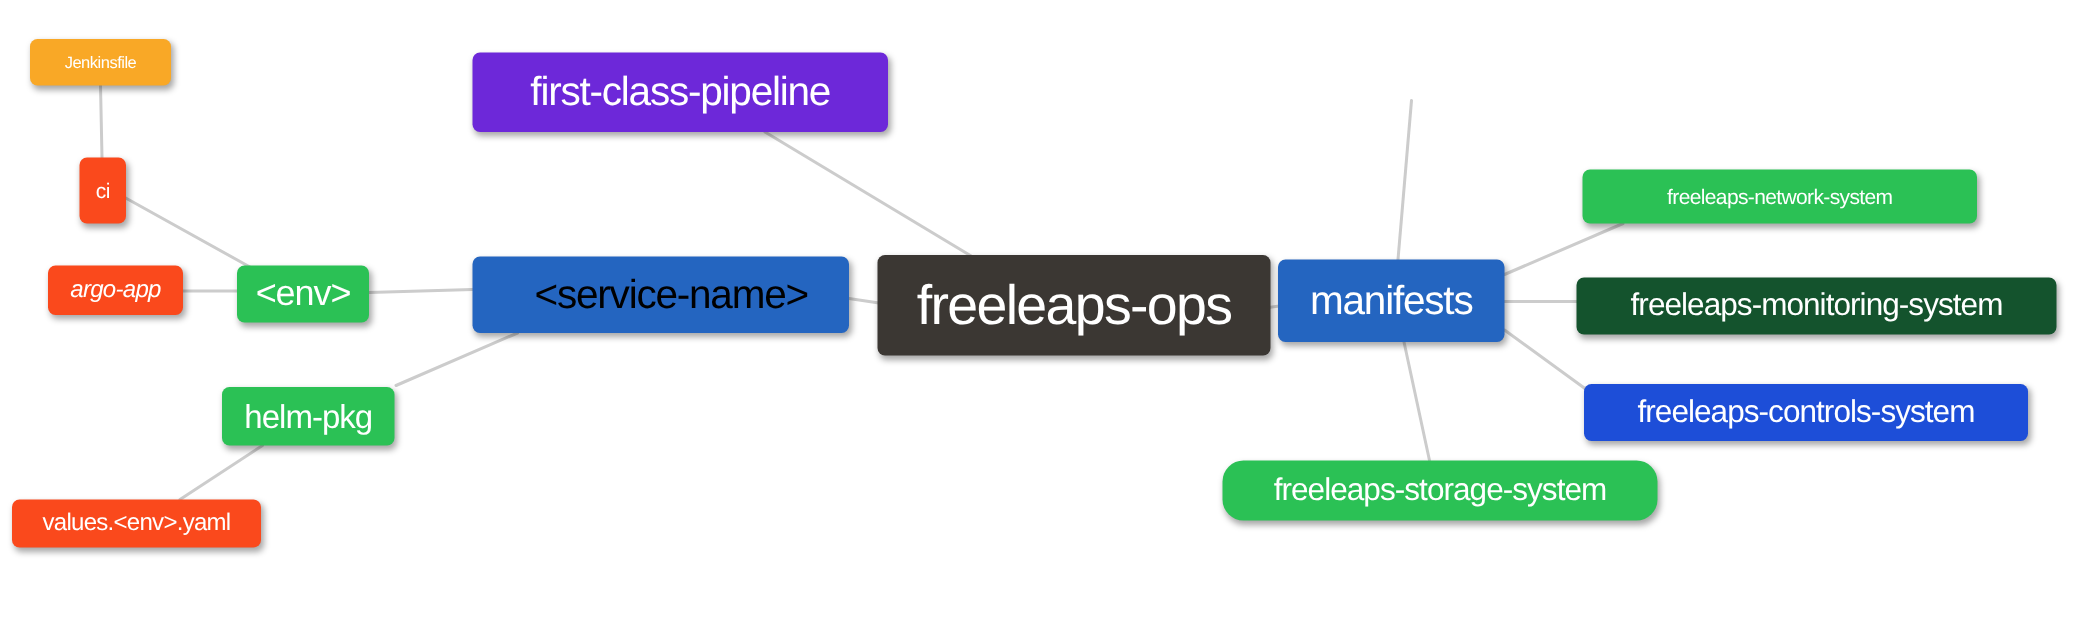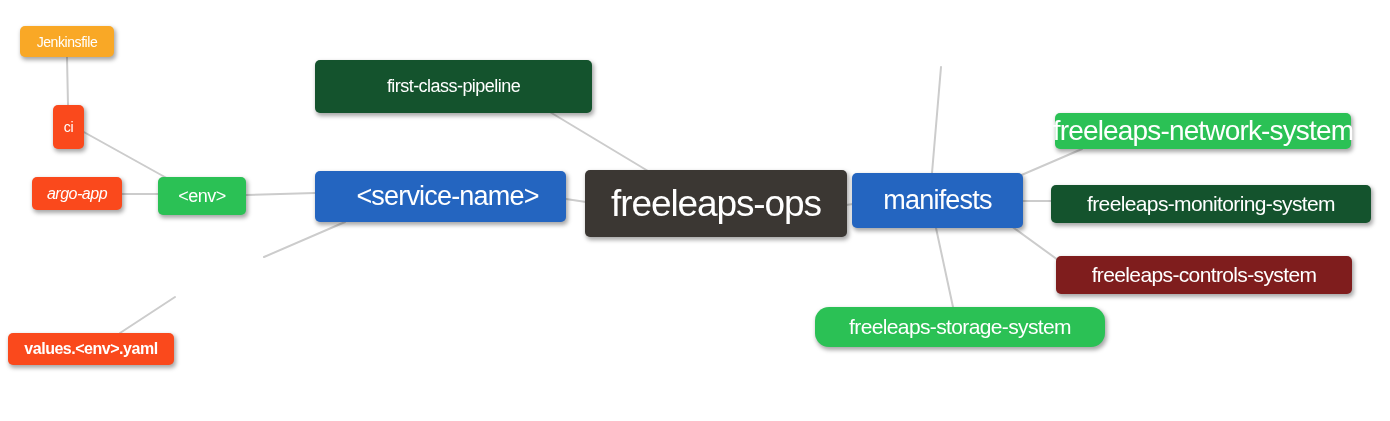--- a/index.html
+++ b/index.html
@@ -65,27 +65,28 @@
       <line x1="510" y1="88" x2="648" y2="171" stroke="#cccccc"></line>
       <line x1="566" y1="199" x2="586" y2="202" stroke="#cccccc"></line>
       <line x1="846" y1="205" x2="853" y2="204" stroke="#cccccc"></line>
       <line x1="932" y1="173" x2="941" y2="67" stroke="#cccccc"></line>
       <line x1="1003" y1="183" x2="1082" y2="149" stroke="#cccccc"></line>
       <line x1="1003" y1="201" x2="1051" y2="201" stroke="#cccccc"></line>
       <line x1="1003" y1="220" x2="1058" y2="260" stroke="#cccccc"></line>
       <line x1="936" y1="228" x2="953" y2="307" stroke="#cccccc"></line>
     </svg>
   <div class="node-layer">
-      <div class="node" style="left: 20px; top: 26px; width: 94px; height: 31px; font-size: 14px; background: rgb(249, 168, 38); color: rgb(255, 255, 255);">Jenkinsfile</div>
+      <div class="node" style="left: 20px; top: 26px; width: 94px; height: 31px; font-size: 11px; background: rgb(249, 168, 38); color: rgb(255, 255, 255);">Jenkinsfile</div>
       <div class="node" style="left: 53px; top: 105px; width: 31px; height: 44px; font-size: 14px; background: rgb(250, 73, 28); color: rgb(255, 255, 255);">ci</div>
       <div class="node" style="left: 32px; top: 177px; width: 90px; height: 33px; font-size: 16px; background: rgb(250, 73, 28); color: rgb(255, 255, 255); font-style: italic;">argo-app</div>
-      <div class="node" style="left: 158px; top: 177px; width: 88px; height: 38px; font-size: 18px; background: rgb(43, 193, 85); color: rgb(255, 255, 255);">&lt;env&gt;</div>
-      <div class="node" style="left: 8px; top: 333px; width: 166px; height: 32px; font-size: 16px; background: rgb(250, 73, 28); color: rgb(255, 255, 255); font-weight: bold;">values.&lt;env&gt;.yaml</div>
-      <div class="node" style="left: 315px; top: 35px; width: 277px; height: 53px; font-size: 18px; background: #14532d; color: rgb(255, 255, 255); margin-top: 25px;">first-class-pipeline</div>
-      <div class="node" style="left: 315px; top: 171px; width: 251px; height: 51px; font-size: 27px; background: rgb(36, 101, 192); color: #ffffff; padding-left: 14px;">&lt;service-name&gt;</div>
+      <div class="node" style="left: 158px; top: 177px; width: 88px; height: 38px; font-size: 24px; background: rgb(43, 193, 85); color: rgb(255, 255, 255);">&lt;env&gt;</div>
+      <div class="node" style="left: 148px; top: 258px; width: 115px; height: 39px; font-size: 22px; background: rgb(43, 193, 85); color: rgb(255, 255, 255);">helm-pkg</div>
+      <div class="node" style="left: 8px; top: 333px; width: 166px; height: 32px; font-size: 16px; background: rgb(250, 73, 28); color: rgb(255, 255, 255);">values.&lt;env&gt;.yaml</div>
+      <div class="node" style="left: 315px; top: 35px; width: 277px; height: 53px; font-size: 27px; background: #6d28d9; color: rgb(255, 255, 255);">first-class-pipeline</div>
+      <div class="node" style="left: 315px; top: 171px; width: 251px; height: 51px; font-size: 27px; background: rgb(36, 101, 192); color: #000000; padding-left: 14px;">&lt;service-name&gt;</div>
       <div class="node" style="left: 585px; top: 170px; width: 262px; height: 67px; font-size: 37px; background: rgb(59, 55, 51); color: rgb(255, 255, 255); text-align: center;">freeleaps-ops</div>
-      <div class="node" style="left: 852px; top: 173px; width: 171px; height: 55px; font-size: 27px; background: rgb(36, 101, 192); color: rgb(255, 255, 255);">manifests</div>
-      <div class="node" style="left: 1055px; top: 113px; width: 296px; height: 36px; font-size: 28px; background: rgb(43, 193, 85); color: rgb(255, 255, 255);">freeleaps-network-system</div>
+      <div class="node" style="left: 852px; top: 173px; width: 151px; height: 55px; font-size: 27px; background: rgb(36, 101, 192); color: rgb(255, 255, 255);">manifests</div>
+      <div class="node" style="left: 1055px; top: 113px; width: 263px; height: 36px; font-size: 14px; background: rgb(43, 193, 85); color: rgb(255, 255, 255);">freeleaps-network-system</div>
       <div class="node" style="left: 1051px; top: 185px; width: 320px; height: 38px; font-size: 21px; background: #14532d; color: rgb(255, 255, 255);">freeleaps-monitoring-system</div>
-      <div class="node" style="left: 1056px; top: 256px; width: 296px; height: 38px; font-size: 21px; background: #7f1d1d; color: rgb(255, 255, 255);">freeleaps-controls-system</div>
+      <div class="node" style="left: 1056px; top: 256px; width: 296px; height: 38px; font-size: 21px; background: #1d4ed8; color: rgb(255, 255, 255);">freeleaps-controls-system</div>
       <div class="node" style="left: 815px; top: 307px; width: 290px; height: 40px; font-size: 21px; background: rgb(43, 193, 85); color: rgb(255, 255, 255); border-radius: 14px;">freeleaps-storage-system</div>
     </div>
 </div>
 
 </body></html>

